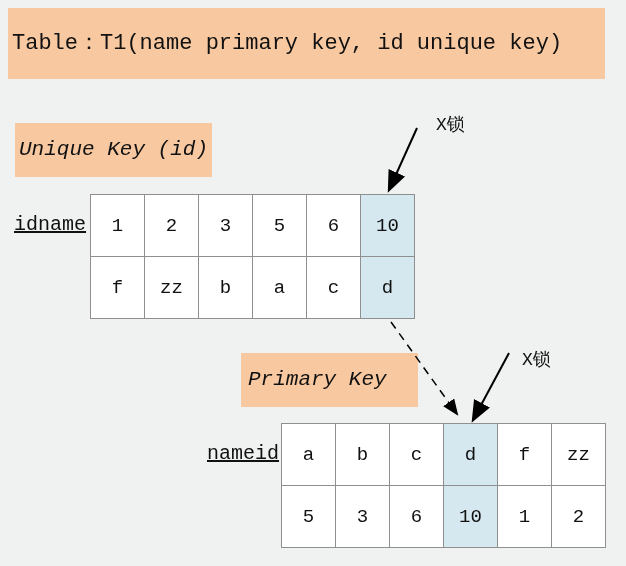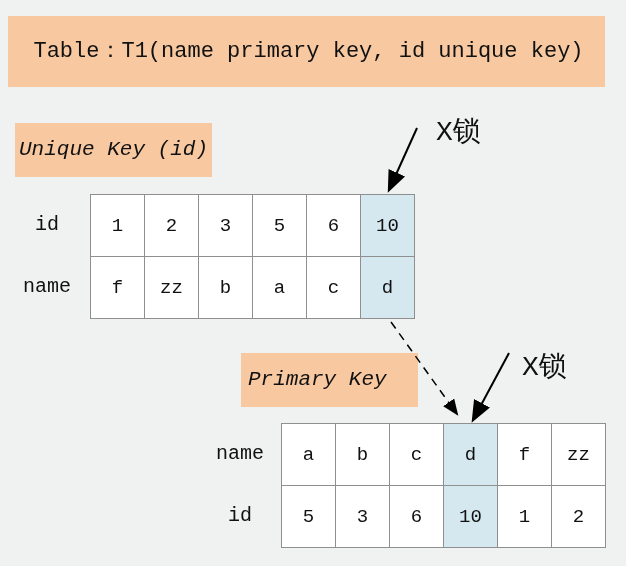--- a/index.html
+++ b/index.html
@@ -15,35 +15,34 @@
     font-family:"Liberation Mono","DejaVu Sans Mono",monospace;
     color:var(--text);
   }
   .canvas{
     position:relative;
     width:626px;height:566px;
     background:var(--bg);
     overflow:hidden;
   }
   .banner{
-    position:absolute;left:8px;top:16px;width:597px;height:71px;
+    position:absolute;left:8px;top:8px;width:597px;height:71px;
     background:var(--banner);
     font-size:22px;line-height:71px;
     padding-left:4px;
     white-space:nowrap;
-    text-align:center;
   }
   .tag{
     position:absolute;background:var(--banner);
     font-size:21px;white-space:nowrap;font-style:italic;
   }
   .tag-unique{left:15px;top:123px;width:197px;height:54px;line-height:54px;padding-left:4px;}
   .tag-primary{left:205px;top:353px;width:177px;height:54px;line-height:54px;padding-left:7px;margin-left:36px;}
   .xlock{
-    position:absolute;font-size:28px;white-space:nowrap;
+    position:absolute;font-size:18px;white-space:nowrap;
   }
   .xlock-top{left:436px;top:112px;}
   .xlock-bottom{left:522px;top:347px;}
   .grid{
     position:absolute;display:grid;
     grid-template-columns:repeat(6,54px);
     grid-auto-rows:62px;
     background:#ffffff;
     border-right:1px solid var(--border);
     border-bottom:1px solid var(--border);
@@ -52,21 +51,21 @@
   .t2{left:281px;top:423px;}
   .cell{
     border-left:1px solid var(--border);
     border-top:1px solid var(--border);
     display:flex;align-items:center;justify-content:center;
     font-size:19px;
   }
   .cell.hl{background:var(--highlight);}
   .row-headers{
     position:absolute;width:66px;
-    display:flex;flex-direction:column;
+    display:flex;flex-direction:row;text-decoration:underline;
   }
   .rh1{left:14px;top:194px;}
   .rh2{left:207px;top:423px;}
   .row-headers div{
     height:62px;line-height:62px;
     text-align:center;font-size:20px;
   }
   svg.overlay{
     position:absolute;left:0;top:0;width:626px;height:566px;
     pointer-events:none;

